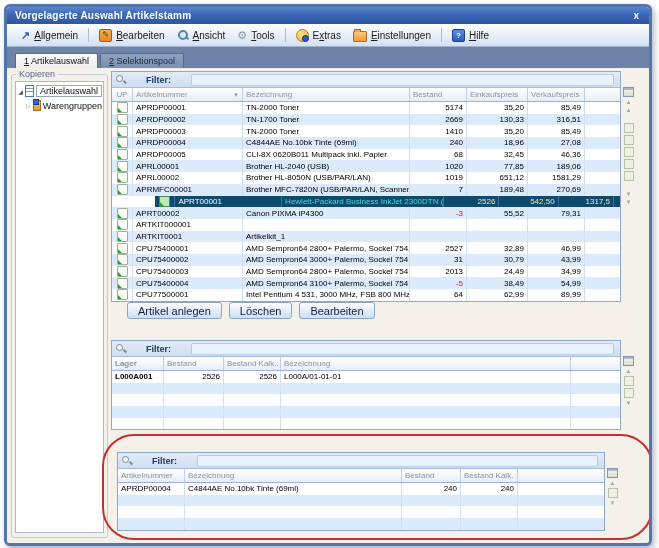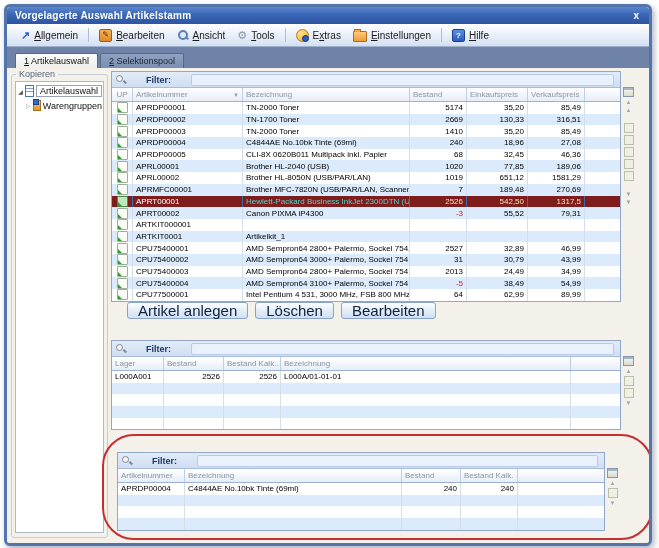--- a/index.html
+++ b/index.html
@@ -73,48 +73,48 @@
   .neg{color:#d42020;}
   
   .c-up{width:18px;justify-content:center;padding:0 1px;text-align:center;}
   .c-nr{width:103px;}
   .c-bez{width:160px;}
   .c-best{width:50px;}
   .c-ek{width:54px;}
   .c-vk{width:50px;}
   .c-fill{flex:1;}
   
-  .m-lager{width:45px;}
+  .m-lager{width:45px;font-weight:bold;}
   .m-best{width:53px;}
   .m-kalk{width:50px;}
   .m-bez{width:283px;}
   
   .b-nr{width:60px;}
   .b-bez{width:210px;}
   .b-best{width:52px;}
   .b-kalk{width:50px;}
   
-  .grows .grow.sel{background:#7f1d1d;}
+  .grows .grow.sel{background:#0c4a6e;margin-left:43px;}
   .grow.sel .gc{border-right-color:#3f6aa8;}
   .grow.sel .c-nr{color:#ffffff;}
   .grow.sel .c-bez{color:#49d8d0;}
   .grow.sel .gc.num{color:#f3e4ae;}
   
   .doc{width:9px;height:9px;background:#fdfdf8;border:1px solid #9ab09a;border-radius:1px;position:relative;}
   .doc::after{content:"";position:absolute;left:0;bottom:0;width:0;height:0;border-left:4px solid #2ca02c;border-top:4px solid transparent;}
   .doc.on{background:#bfe8bf;border-color:#4e8a4e;}
   
   .tstrip{width:15px;display:flex;flex-direction:column;align-items:center;gap:2px;font-size:6px;color:#9aa8ba;padding-top:1px;}
   .chooser{width:9px;height:8px;border:1px solid #8898ac;background:linear-gradient(#f8f8f4,#d8dcd0);position:relative;margin-top:15px;}
   .chooser::before{content:"";position:absolute;left:0;top:0;right:0;height:2px;background:#aab6c8;}
   .sicon{width:8px;height:8px;border:1px solid #b8c2a8;background:#eef0e4;}
   .tgap{height:6px;}
   
   .btnrow{position:absolute;left:120px;top:234px;display:flex;gap:7px;}
-  .btn{height:15px;padding:0 10px;font-size:15px;background:linear-gradient(#fdfeff,#e4edf8 50%,#cfe0f2);
+  .btn{height:15px;padding:0 10px;font-size:11px;background:linear-gradient(#fdfeff,#e4edf8 50%,#cfe0f2);
        border:1px solid #88a4c8;border-radius:3px;display:flex;align-items:center;color:#102040;white-space:nowrap;}
   
   .tbl-main{left:104px;top:3px;}
   .tbl-main .grid{width:508px;}
   .tbl-mid{left:104px;top:272px;}
   .tbl-mid .grid{width:508px;}
   .tbl-bot{left:110px;top:384px;}
   .tbl-bot .grid{width:486px;}
   
   .oval{position:absolute;left:95px;top:366px;width:547px;height:102px;border:2px solid #c23030;border-radius:32px;pointer-events:none;}

